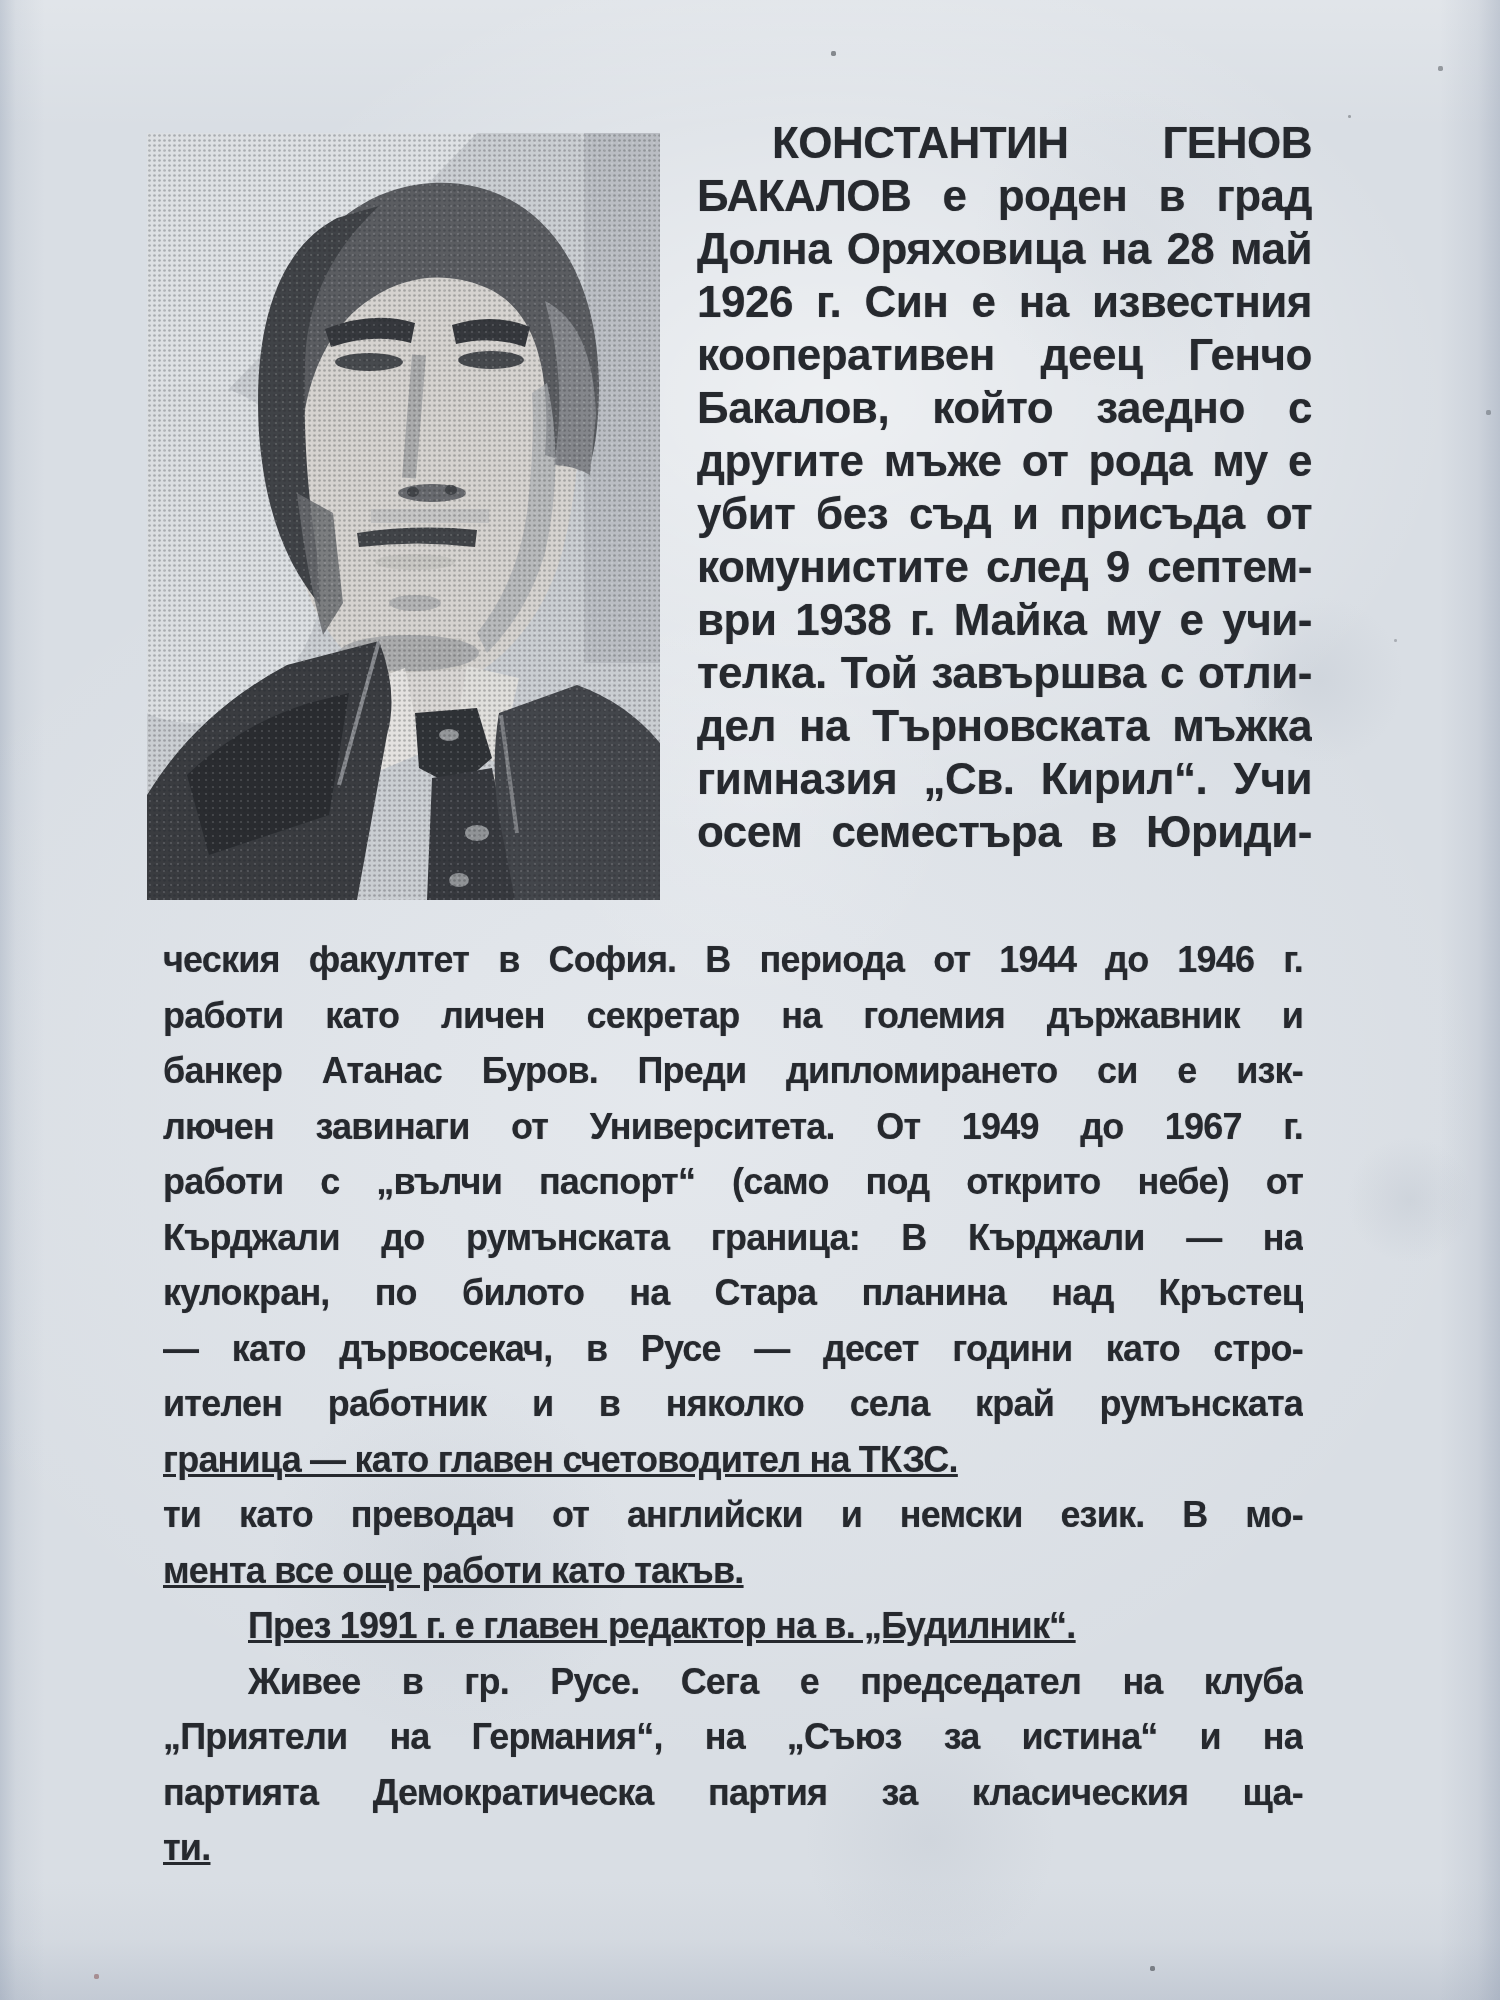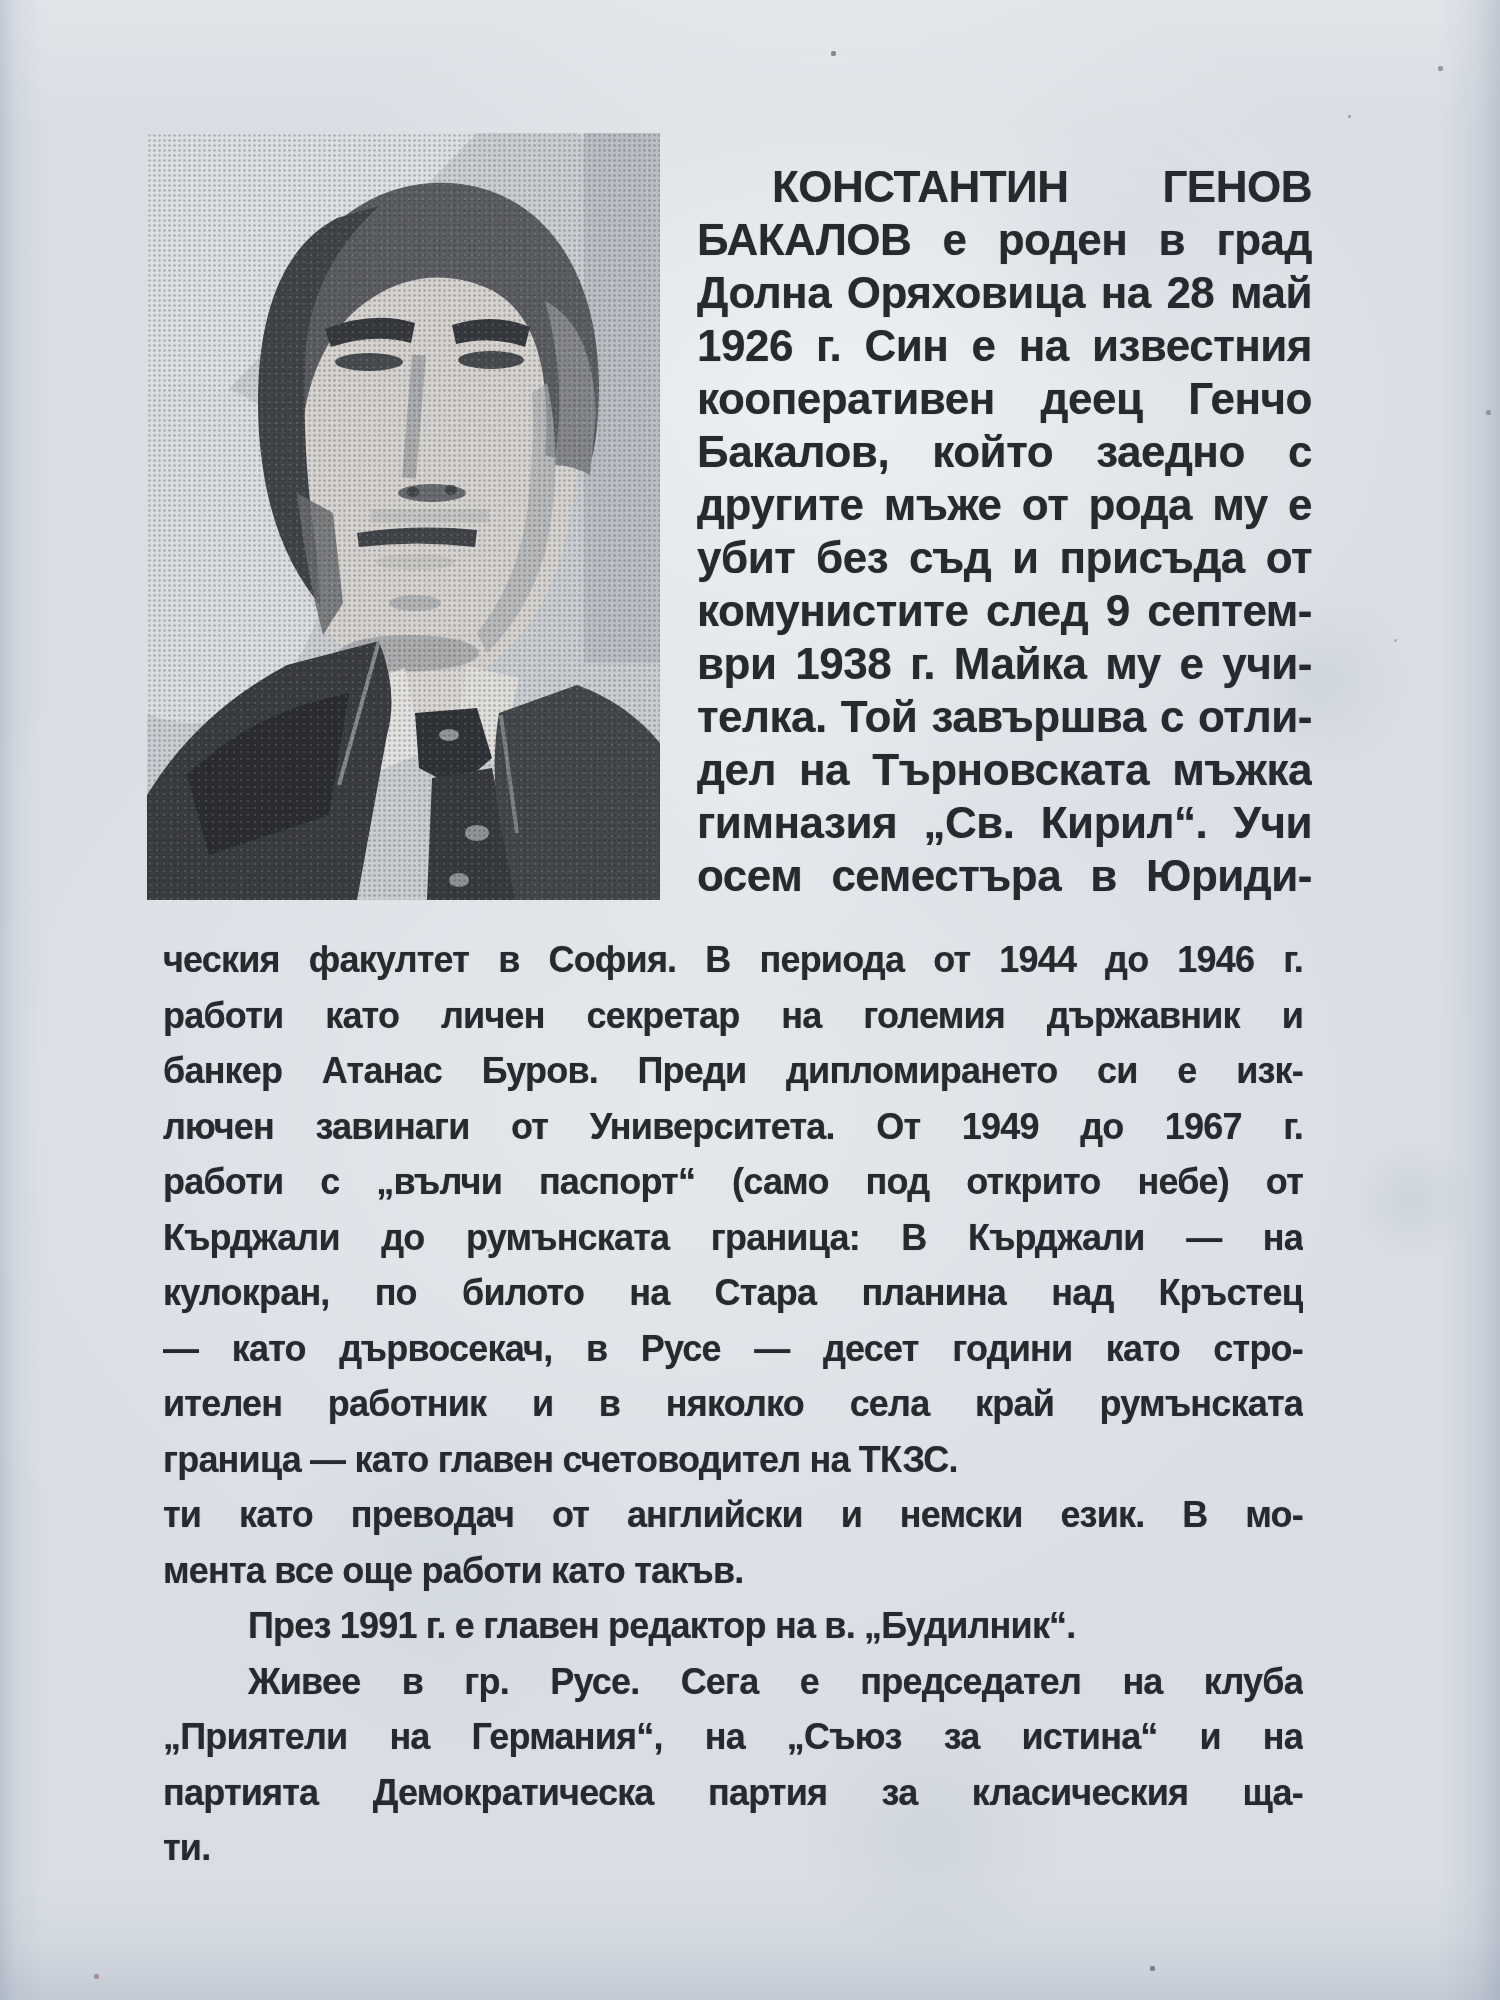--- a/index.html
+++ b/index.html
@@ -48,31 +48,31 @@
   .photo svg{display:block;width:100%;height:100%;filter:contrast(1.04) saturate(0.85);}
   .coltext{
     position:absolute;left:697px;top:116px;width:615px;
   }
   .coltext .ln{
     height:53px;line-height:53px;font-size:44px;font-weight:bold;
     letter-spacing:-0.5px;white-space:normal;overflow:hidden;
     text-align:justify;text-align-last:justify;
     text-shadow:0 0 1px rgba(38,41,46,0.45);
   }
-  .coltext .ln.indent{ text-indent:75px;margin-top:44px; }
+  .coltext .ln.indent{ text-indent:75px; }
   .bodytext{
     position:absolute;left:163px;top:932px;width:1140px;
   }
   .bodytext .ln{
     height:55.5px;line-height:55.5px;font-size:36px;font-weight:bold;
     letter-spacing:-0.8px;overflow:hidden;
     text-align:justify;text-align-last:justify;
     text-shadow:0 0 1px rgba(38,41,46,0.45);
   }
-  .bodytext .ln.end{ text-align-last:left; }
+  .bodytext .ln.end{ text-align-last:left;text-decoration:underline; }
   .bodytext .ln.indent{ text-indent:85px; }
 </style>
 </head>
 <body>
 
 <div class="page">
   <div class="stains"></div>
   <div class="speck"></div>
 
   <div class="photo">

